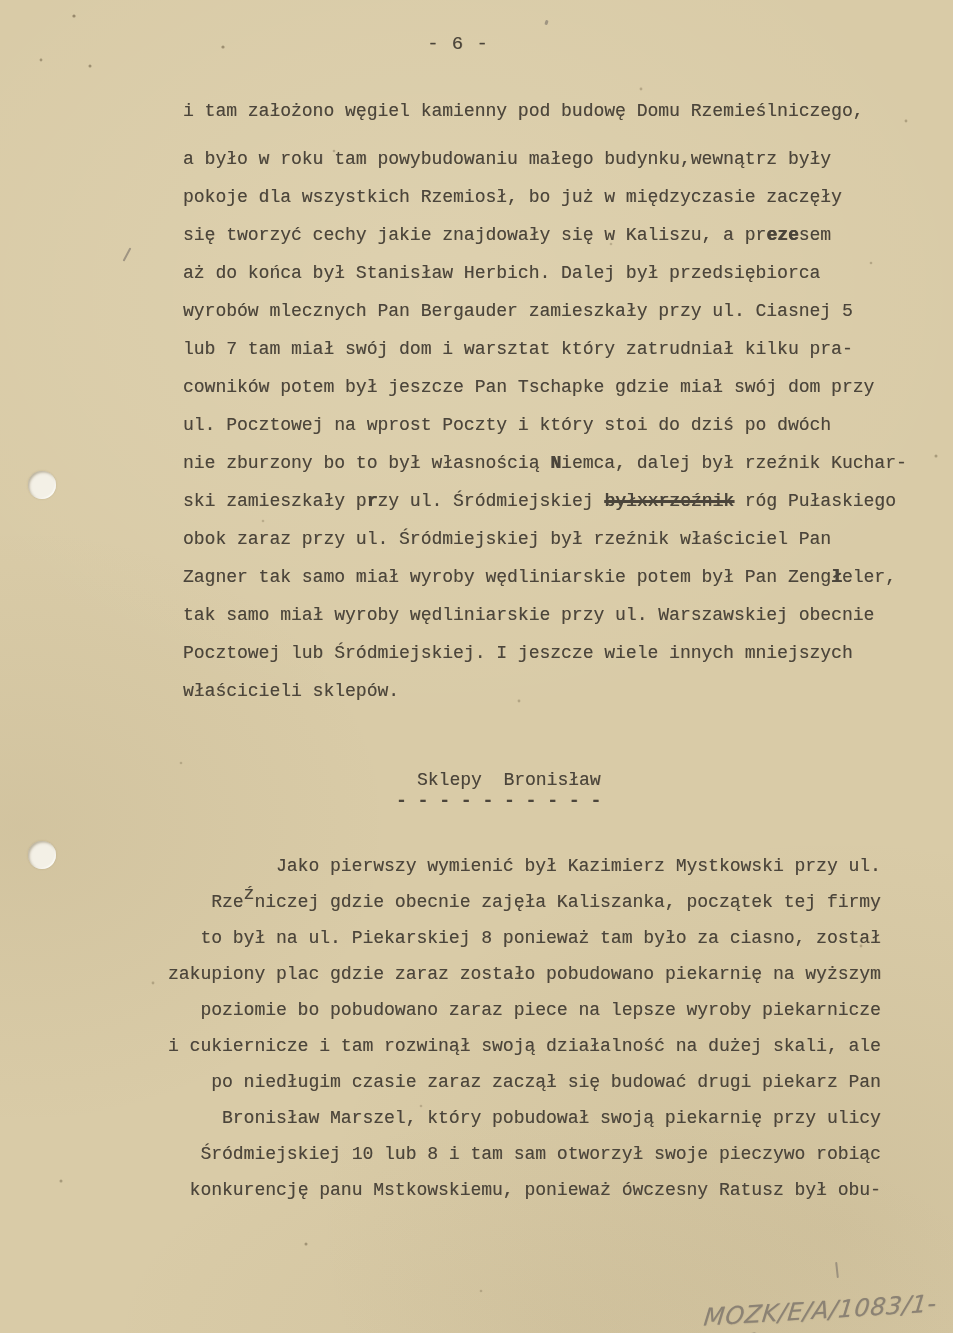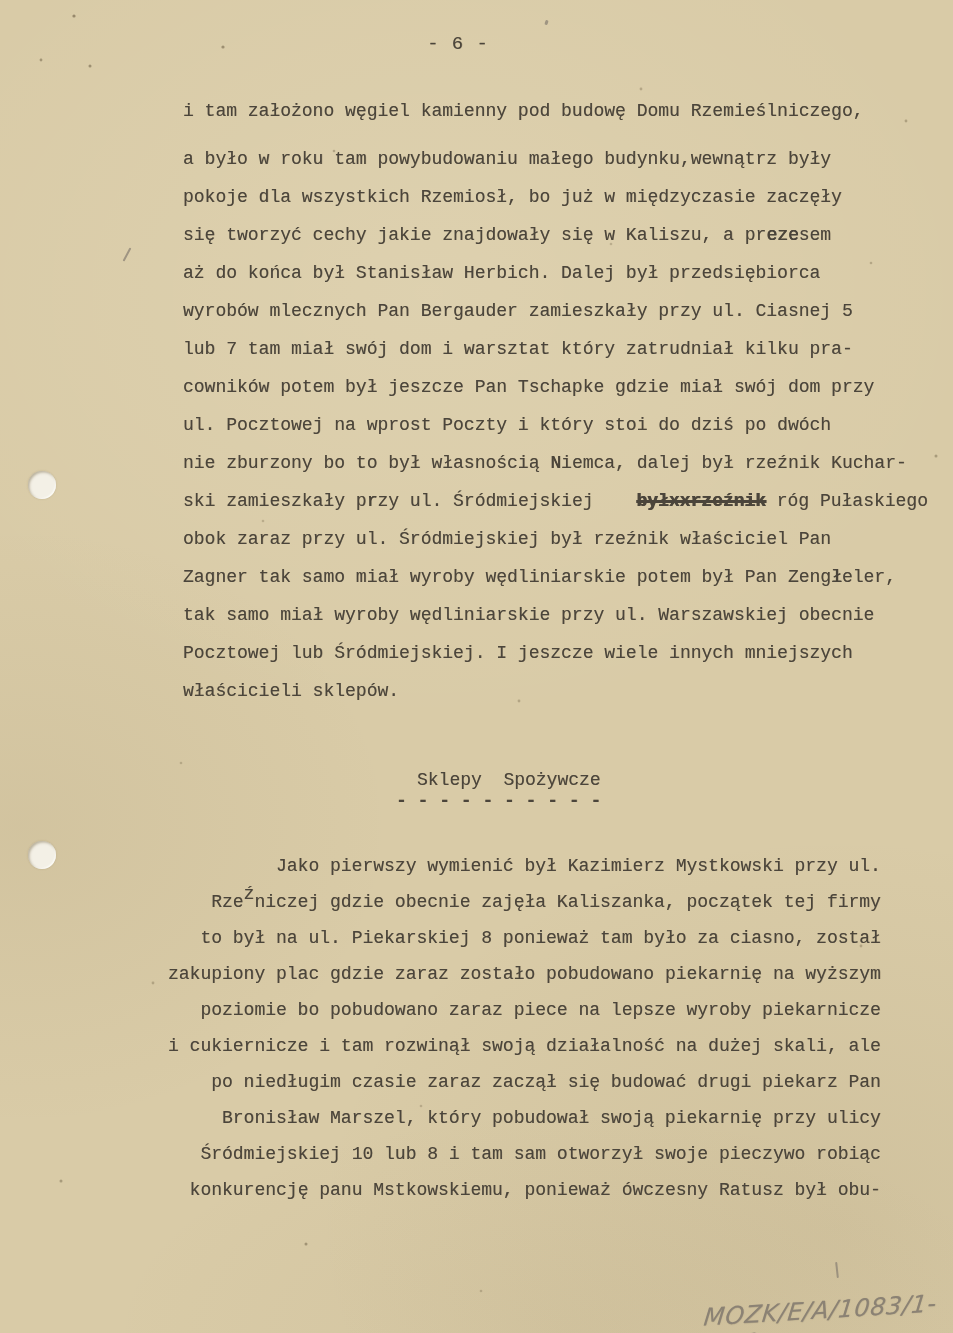--- a/index.html
+++ b/index.html
@@ -20,29 +20,28 @@
     font-size: 18px;
     white-space: pre;
     text-shadow: 0.3px 0.3px 0.5px rgba(70, 60, 45, 0.45);
   }
   .line { white-space: pre; }
   #para1 { top: 92px; left: 183px; }
   #para1 .line { line-height: 38px; }
   #para2 { top: 848px; left: 168px; text-align: right; }
   #para2 .line { line-height: 36px; }
   .seg-bold {
-    font-weight: normal;
+    font-weight: bold;
     text-shadow: 0.6px 0 0 currentColor, 0.4px 0.4px 0.6px rgba(70, 60, 45, 0.6);
   }
   .seg-strike {
-    font-weight: bold;
+    font-weight: normal;
     text-decoration: line-through;
     text-decoration-thickness: 2.5px;
     text-shadow: 0.6px 0 0 currentColor;
-    margin-left: 32px;
   }
   .seg-sup { position: relative; top: -8px; }
   #page-number {
     position: absolute; top: 33px; left: 408px; width: 100px;
     text-align: center; font-size: 18.8px; letter-spacing: 1px;
     text-shadow: 0.3px 0.3px 0.5px rgba(70, 60, 45, 0.45);
   }
   #heading { top: 770px; left: 417px; }
   #heading-underline { top: 791px; left: 396px; font-weight: bold; }
   .hole {
@@ -97,21 +96,21 @@
 </style>
 </head>
 <body>
 
 <div id="speckles"></div>
 
 <div id="page-number">- 6 -</div>
 
 <div id="para1" class="typed"><div class="line"><span>i tam założono węgiel kamienny pod budowę Domu Rzemieślniczego,</span></div><div class="line" style="margin-top: 10px;"><span>a było w roku tam powybudowaniu małego budynku,wewnątrz były</span></div><div class="line"><span>pokoje dla wszystkich Rzemiosł, bo już w międzyczasie zaczęły</span></div><div class="line"><span>się tworzyć cechy jakie znajdowały się w Kaliszu, a pr</span><span class="seg-bold">eze</span><span>sem</span></div><div class="line"><span>aż do końca był Stanisław Herbich. Dalej był przedsiębiorca</span></div><div class="line"><span>wyrobów mlecznych Pan Bergauder zamieszkały przy ul. Ciasnej 5</span></div><div class="line"><span>lub 7 tam miał swój dom i warsztat który zatrudniał kilku pra-</span></div><div class="line"><span>cowników potem był jeszcze Pan Tschapke gdzie miał swój dom przy</span></div><div class="line"><span>ul. Pocztowej na wprost Poczty i który stoi do dziś po dwóch</span></div><div class="line"><span>nie zburzony bo to był własnością </span><span class="seg-bold">N</span><span>iemca, dalej był rzeźnik Kuchar-</span></div><div class="line"><span>ski zamieszkały p</span><span class="seg-bold">r</span><span>zy ul. Śródmiejskiej </span><span class="seg-strike">byłxxrzeźnik</span><span> róg Pułaskiego</span></div><div class="line"><span>obok zaraz przy ul. Śródmiejskiej był rzeźnik właściciel Pan</span></div><div class="line"><span>Zagner tak samo miał wyroby wędliniarskie potem był Pan Zeng</span><span class="seg-bold">ł</span><span>eler,</span></div><div class="line"><span>tak samo miał wyroby wędliniarskie przy ul. Warszawskiej obecnie</span></div><div class="line"><span>Pocztowej lub Śródmiejskiej. I jeszcze wiele innych mniejszych</span></div><div class="line"><span>właścicieli sklepów.</span></div></div>
 
-<div id="heading" class="typed">Sklepy  Spożywcze</div>
+<div id="heading" class="typed">Sklepy  Bronisław</div>
 <div id="heading-underline" class="typed">- - - - - - - - - -</div>
 
 <div id="para2" class="typed"><div class="line"><span>     Jako pierwszy wymienić był Kazimierz Mystkowski przy ul.</span></div><div class="line"><span>Rze</span><span class="seg-sup">ź</span><span>niczej gdzie obecnie zajęła Kaliszanka, początek tej firmy</span></div><div class="line"><span>to był na ul. Piekarskiej 8 ponieważ tam było za ciasno, został</span></div><div class="line"><span>zakupiony plac gdzie zaraz zostało pobudowano piekarnię na wyższym</span></div><div class="line"><span>poziomie bo pobudowano zaraz piece na lepsze wyroby piekarnicze</span></div><div class="line"><span>i cukiernicze i tam rozwinął swoją działalność na dużej skali, ale</span></div><div class="line"><span>po niedługim czasie zaraz zaczął się budować drugi piekarz Pan</span></div><div class="line"><span>Bronisław Marszel, który pobudował swoją piekarnię przy ulicy</span></div><div class="line"><span>Śródmiejskiej 10 lub 8 i tam sam otworzył swoje pieczywo robiąc</span></div><div class="line"><span>konkurencję panu Mstkowskiemu, ponieważ ówczesny Ratusz był obu-</span></div></div>
 
 <div id="hole-top" class="hole"></div>
 <div id="hole-bottom" class="hole"></div>
 
 <div id="mark-slash" class="pencil-mark"></div>
 <div id="mark-tick" class="pencil-mark"></div>
 <div id="mark-dot" class="pencil-mark"></div>

